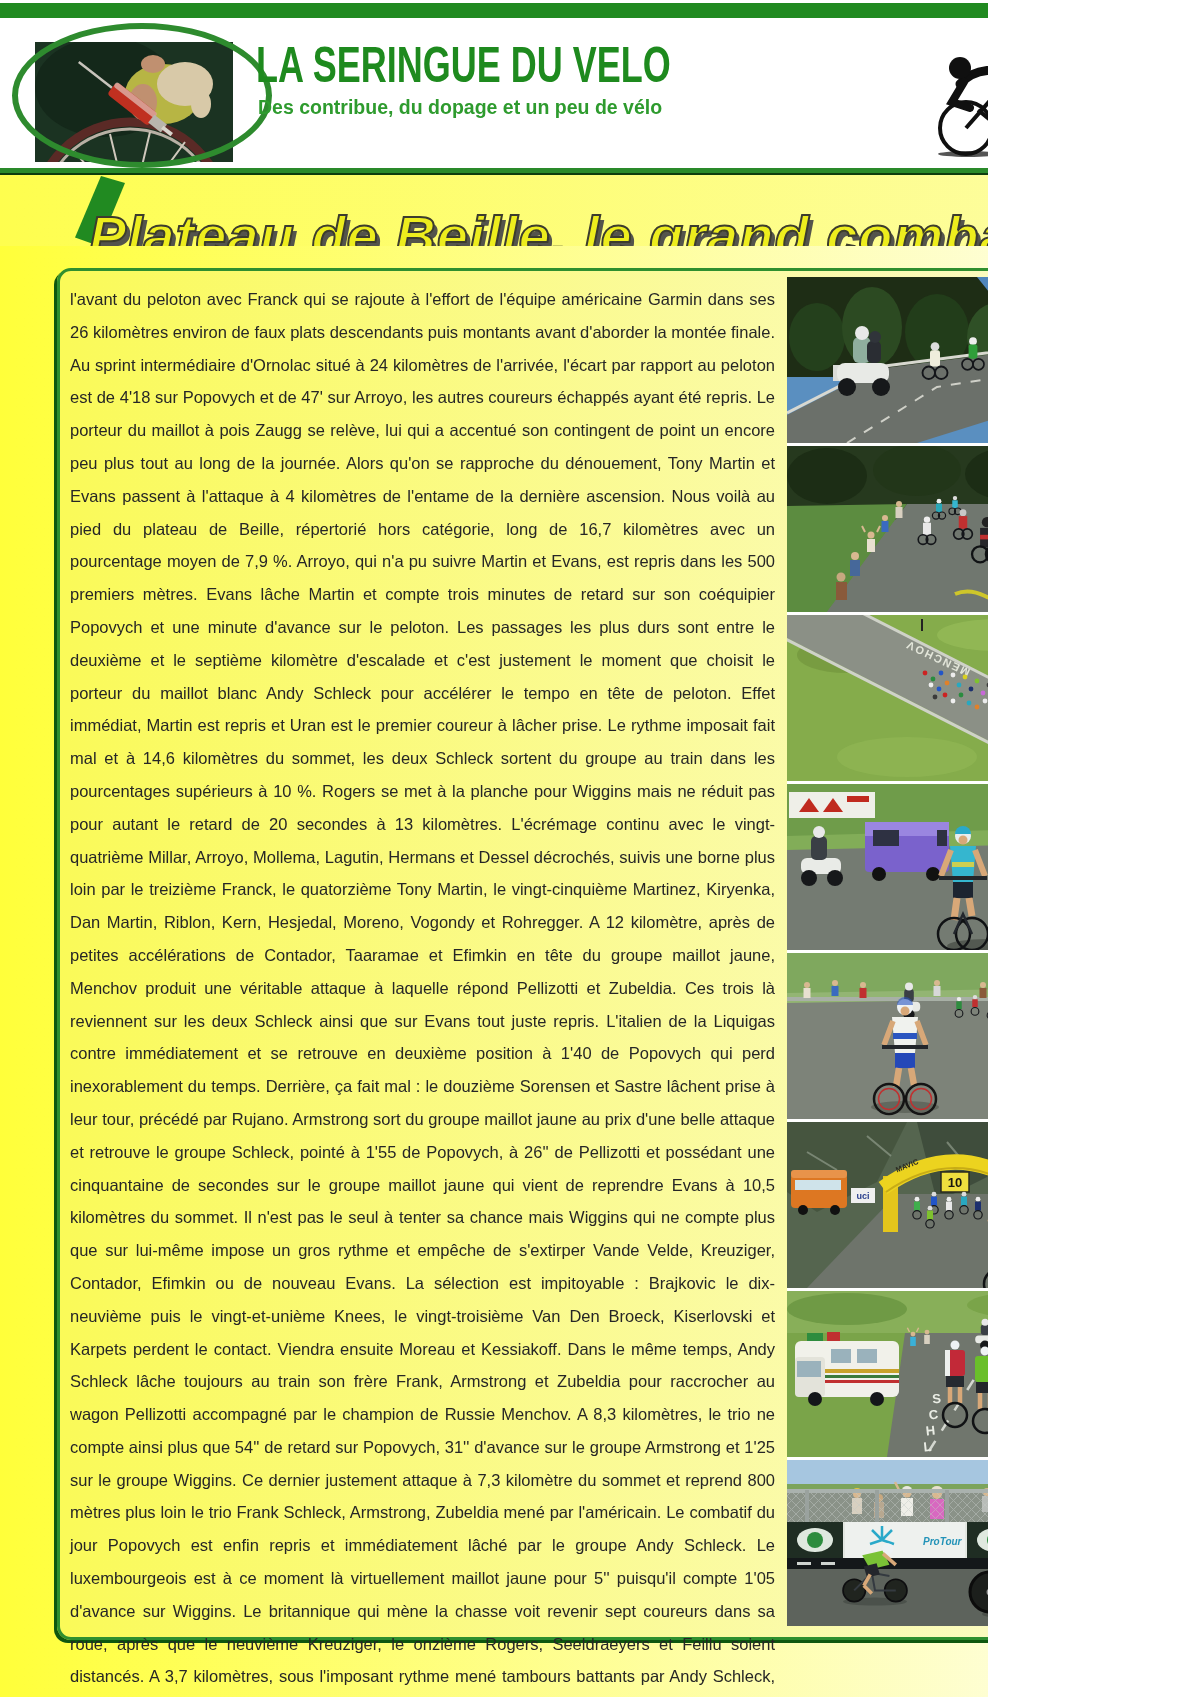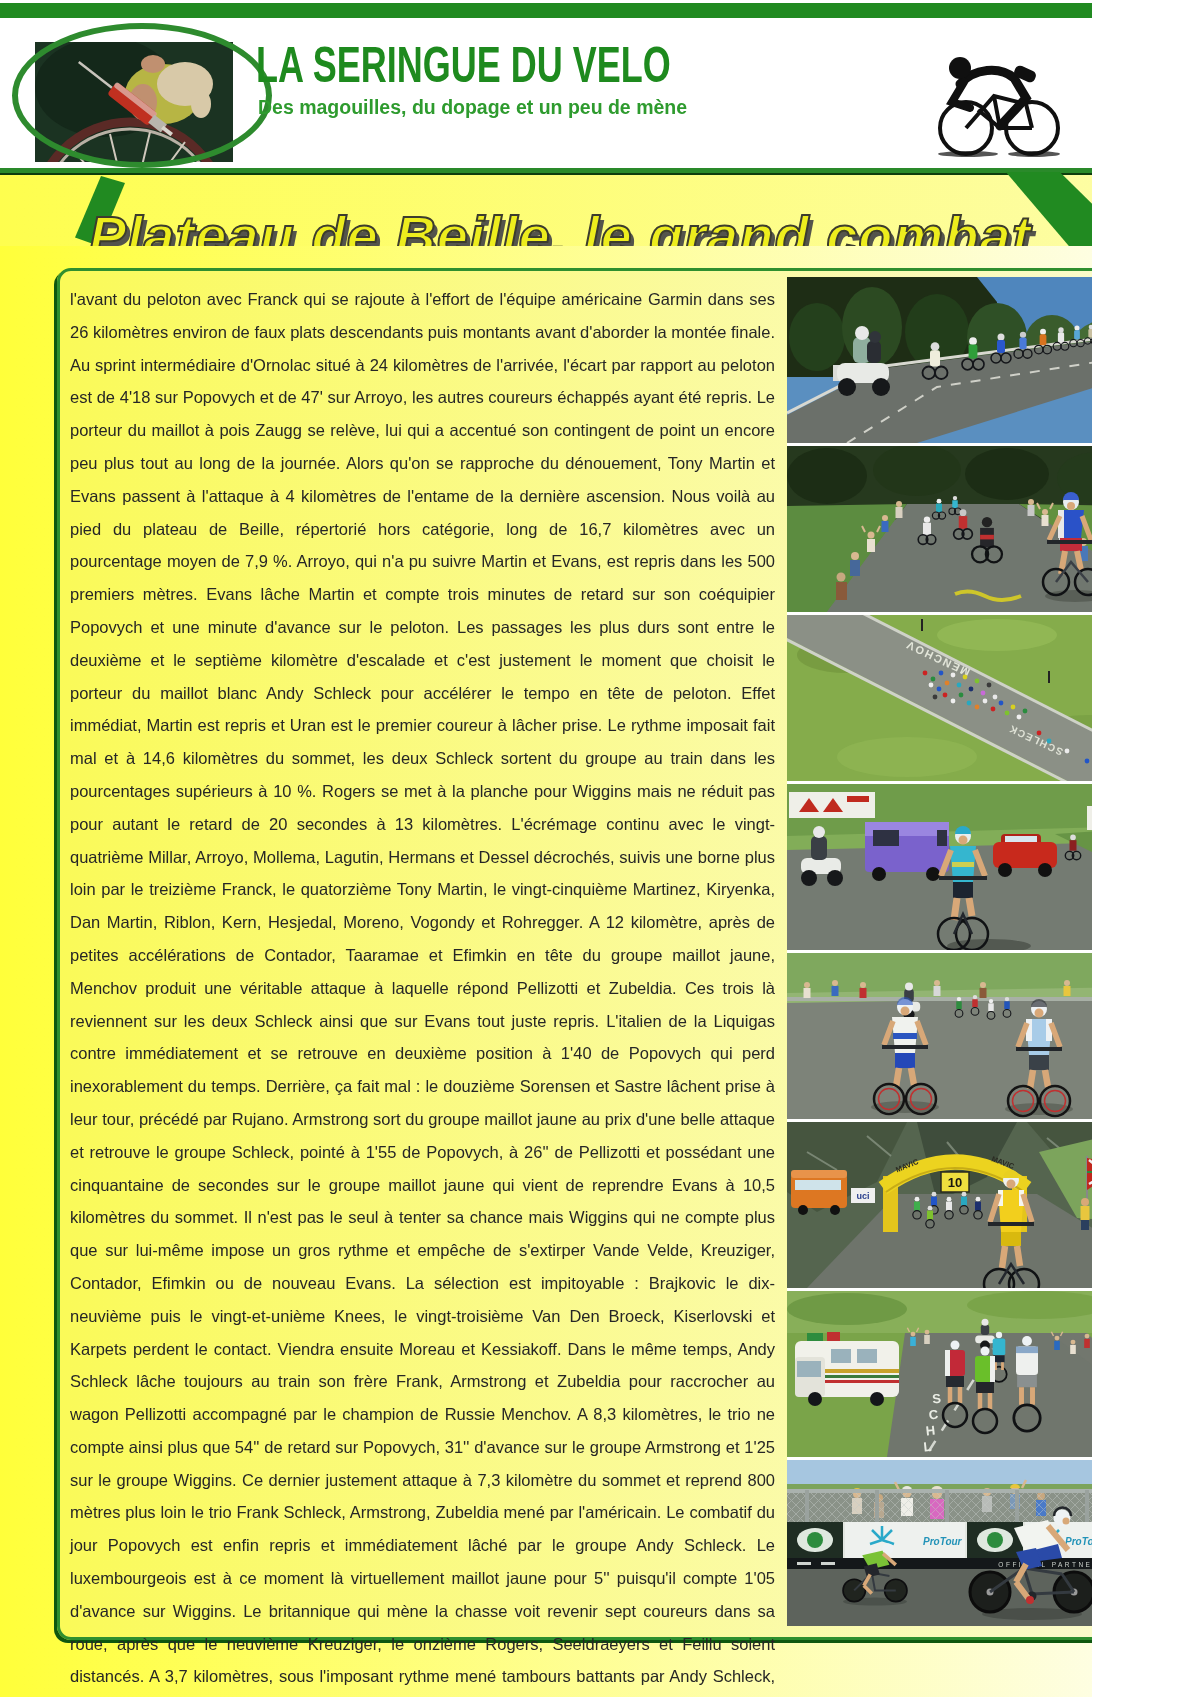--- a/index.html
+++ b/index.html
@@ -1,16 +1,16 @@
 <!DOCTYPE html>
 <html><head>
 <meta charset="utf-8">
 <style>
   html,body{margin:0;padding:0;background:#ffffff;}
-  #page{position:relative;width:1092px;height:1697px;background:#ffffff;overflow:hidden;
+  #page{position:relative;width:988px;height:1697px;background:#ffffff;overflow:hidden;
         font-family:"Liberation Sans",sans-serif;}
 
   .top-bar{position:absolute;left:0;top:3px;width:1200px;height:15px;background:#218a21;}
 
   
   .logo-photo{position:absolute;left:35px;top:42px;width:198px;height:120px;display:block;}
   .logo-ellipse{position:absolute;left:12px;top:23px;width:248px;height:133px;
                 border:6px solid #2e8b2e;border-radius:50%;pointer-events:none;}
   .header-title{position:absolute;left:256px;top:36px;font-size:50px;font-weight:bold;
                 color:#1e8a1e;transform:scaleX(.72);transform-origin:left top;
@@ -75,21 +75,21 @@
       <rect x="72" y="52" width="52" height="16" rx="4" fill="#c03020"></rect>
       <rect x="72" y="52" width="52" height="6" rx="3" fill="#e8e0d8" opacity=".6"></rect>
       <rect x="122" y="55" width="16" height="10" fill="#b8b4ac"></rect>
       <rect x="136" y="58" width="12" height="4" fill="#d8d4cc"></rect>
       <line x1="72" y1="60" x2="30" y2="60" stroke="#c8c4bc" stroke-width="2.5"></line>
     </g>
   </svg>
   <div class="logo-ellipse"></div>
 
   <div class="header-title">LA SERINGUE DU VELO</div>
-  <div class="header-subtitle">Des magouilles, du dopage et un peu de mène</div>
+  <div class="header-subtitle">Des contribue, du dopage et un peu de vélo</div>
 
   <svg class="cyclist" viewBox="0 0 135 126">
     <ellipse cx="38" cy="116" rx="30" ry="3" fill="#555"></ellipse>
     <ellipse cx="104" cy="116" rx="26" ry="3" fill="#555"></ellipse>
     <circle cx="36" cy="90" r="26" fill="none" stroke="#101010" stroke-width="4"></circle>
     <circle cx="102" cy="90" r="26" fill="none" stroke="#101010" stroke-width="4"></circle>
     <path d="M36,90 L64,58 L96,66 L102,90 M64,58 L70,90 L102,90 M70,90 L48,72" stroke="#101010" stroke-width="4" fill="none"></path>
     <path d="M30,46 C44,30 70,28 84,40 L96,60 L70,88" stroke="#101010" stroke-width="9" fill="none" stroke-linecap="round"></path>
     <circle cx="30" cy="30" r="11" fill="#101010"></circle>
     <path d="M34,44 L22,64 L40,70" stroke="#101010" stroke-width="8" fill="none" stroke-linecap="round"></path>

